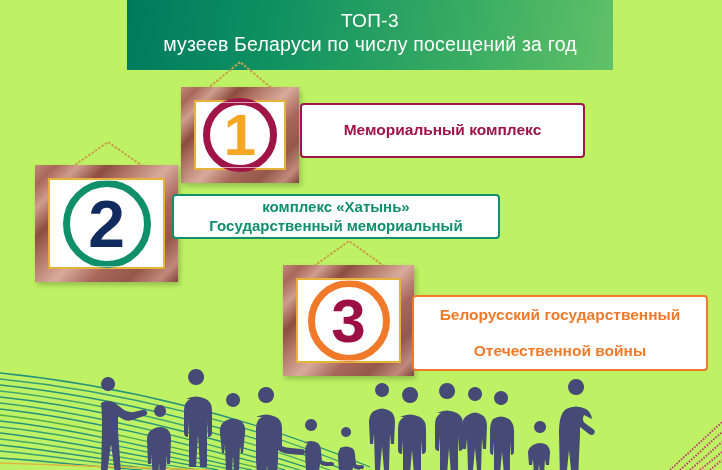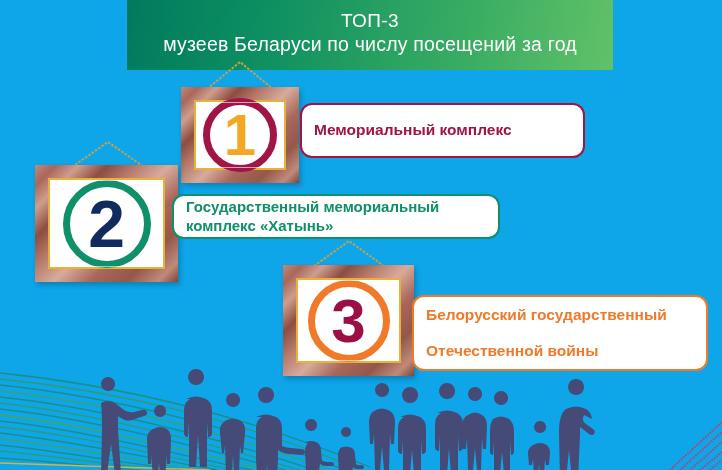--- a/index.html
+++ b/index.html
@@ -8,21 +8,21 @@
     padding: 0;
     background: #ffffff;
   }
   body {
     font-family: "Liberation Sans", sans-serif;
   }
   #canvas {
     position: relative;
     width: 722px;
     height: 470px;
-    background: #0ea5e9;
+    background: #bef264;
     overflow: hidden;
   }
 
   
   .banner {
     position: absolute;
     left: 127px;
     top: 0px;
     width: 486px;
     height: 70px;
@@ -118,24 +118,24 @@
   .wire {
     position: absolute;
     pointer-events: none;
   }
 
   
   .callout {
     position: absolute;
     box-sizing: border-box;
     background: #ffffff;
-    border-radius: 12px;
+    border-radius: 4px;
     display: flex;
     flex-direction: column;
-    align-items: flex-start;
+    align-items: center;
     justify-content: center;
     text-align: center;
     font-weight: bold;
     padding: 4px 12px;
   }
   .callout div { line-height: 1.22; white-space: nowrap; }
 
   #callout1 {
     left: 300px; top: 103px; width: 285px; height: 55px;
     border: 2.5px solid #a01446;
@@ -204,22 +204,22 @@
   </svg>
 
   <div class="frame" id="frame2">
     <div class="frame-inner-gold">
       <div class="frame-bevel"></div>
       <div class="rank-circle">2</div>
     </div>
   </div>
 
   <div class="callout" id="callout2">
+    <div>комплекс «Хатынь»</div>
     <div>Государственный мемориальный</div>
-    <div>комплекс «Хатынь»</div>
   </div>
 
   <svg class="wire" style="left:312px; top:239px;" width="76" height="28" viewBox="0 0 76 28">
     <path d="M2 27 L37 2 L72 27" fill="none" stroke="#c8a04a" stroke-width="2" stroke-dasharray="2.5 1.5"></path>
   </svg>
 
   <div class="frame" id="frame3">
     <div class="frame-inner-gold">
       <div class="frame-bevel"></div>
       <div class="rank-circle">3</div>

